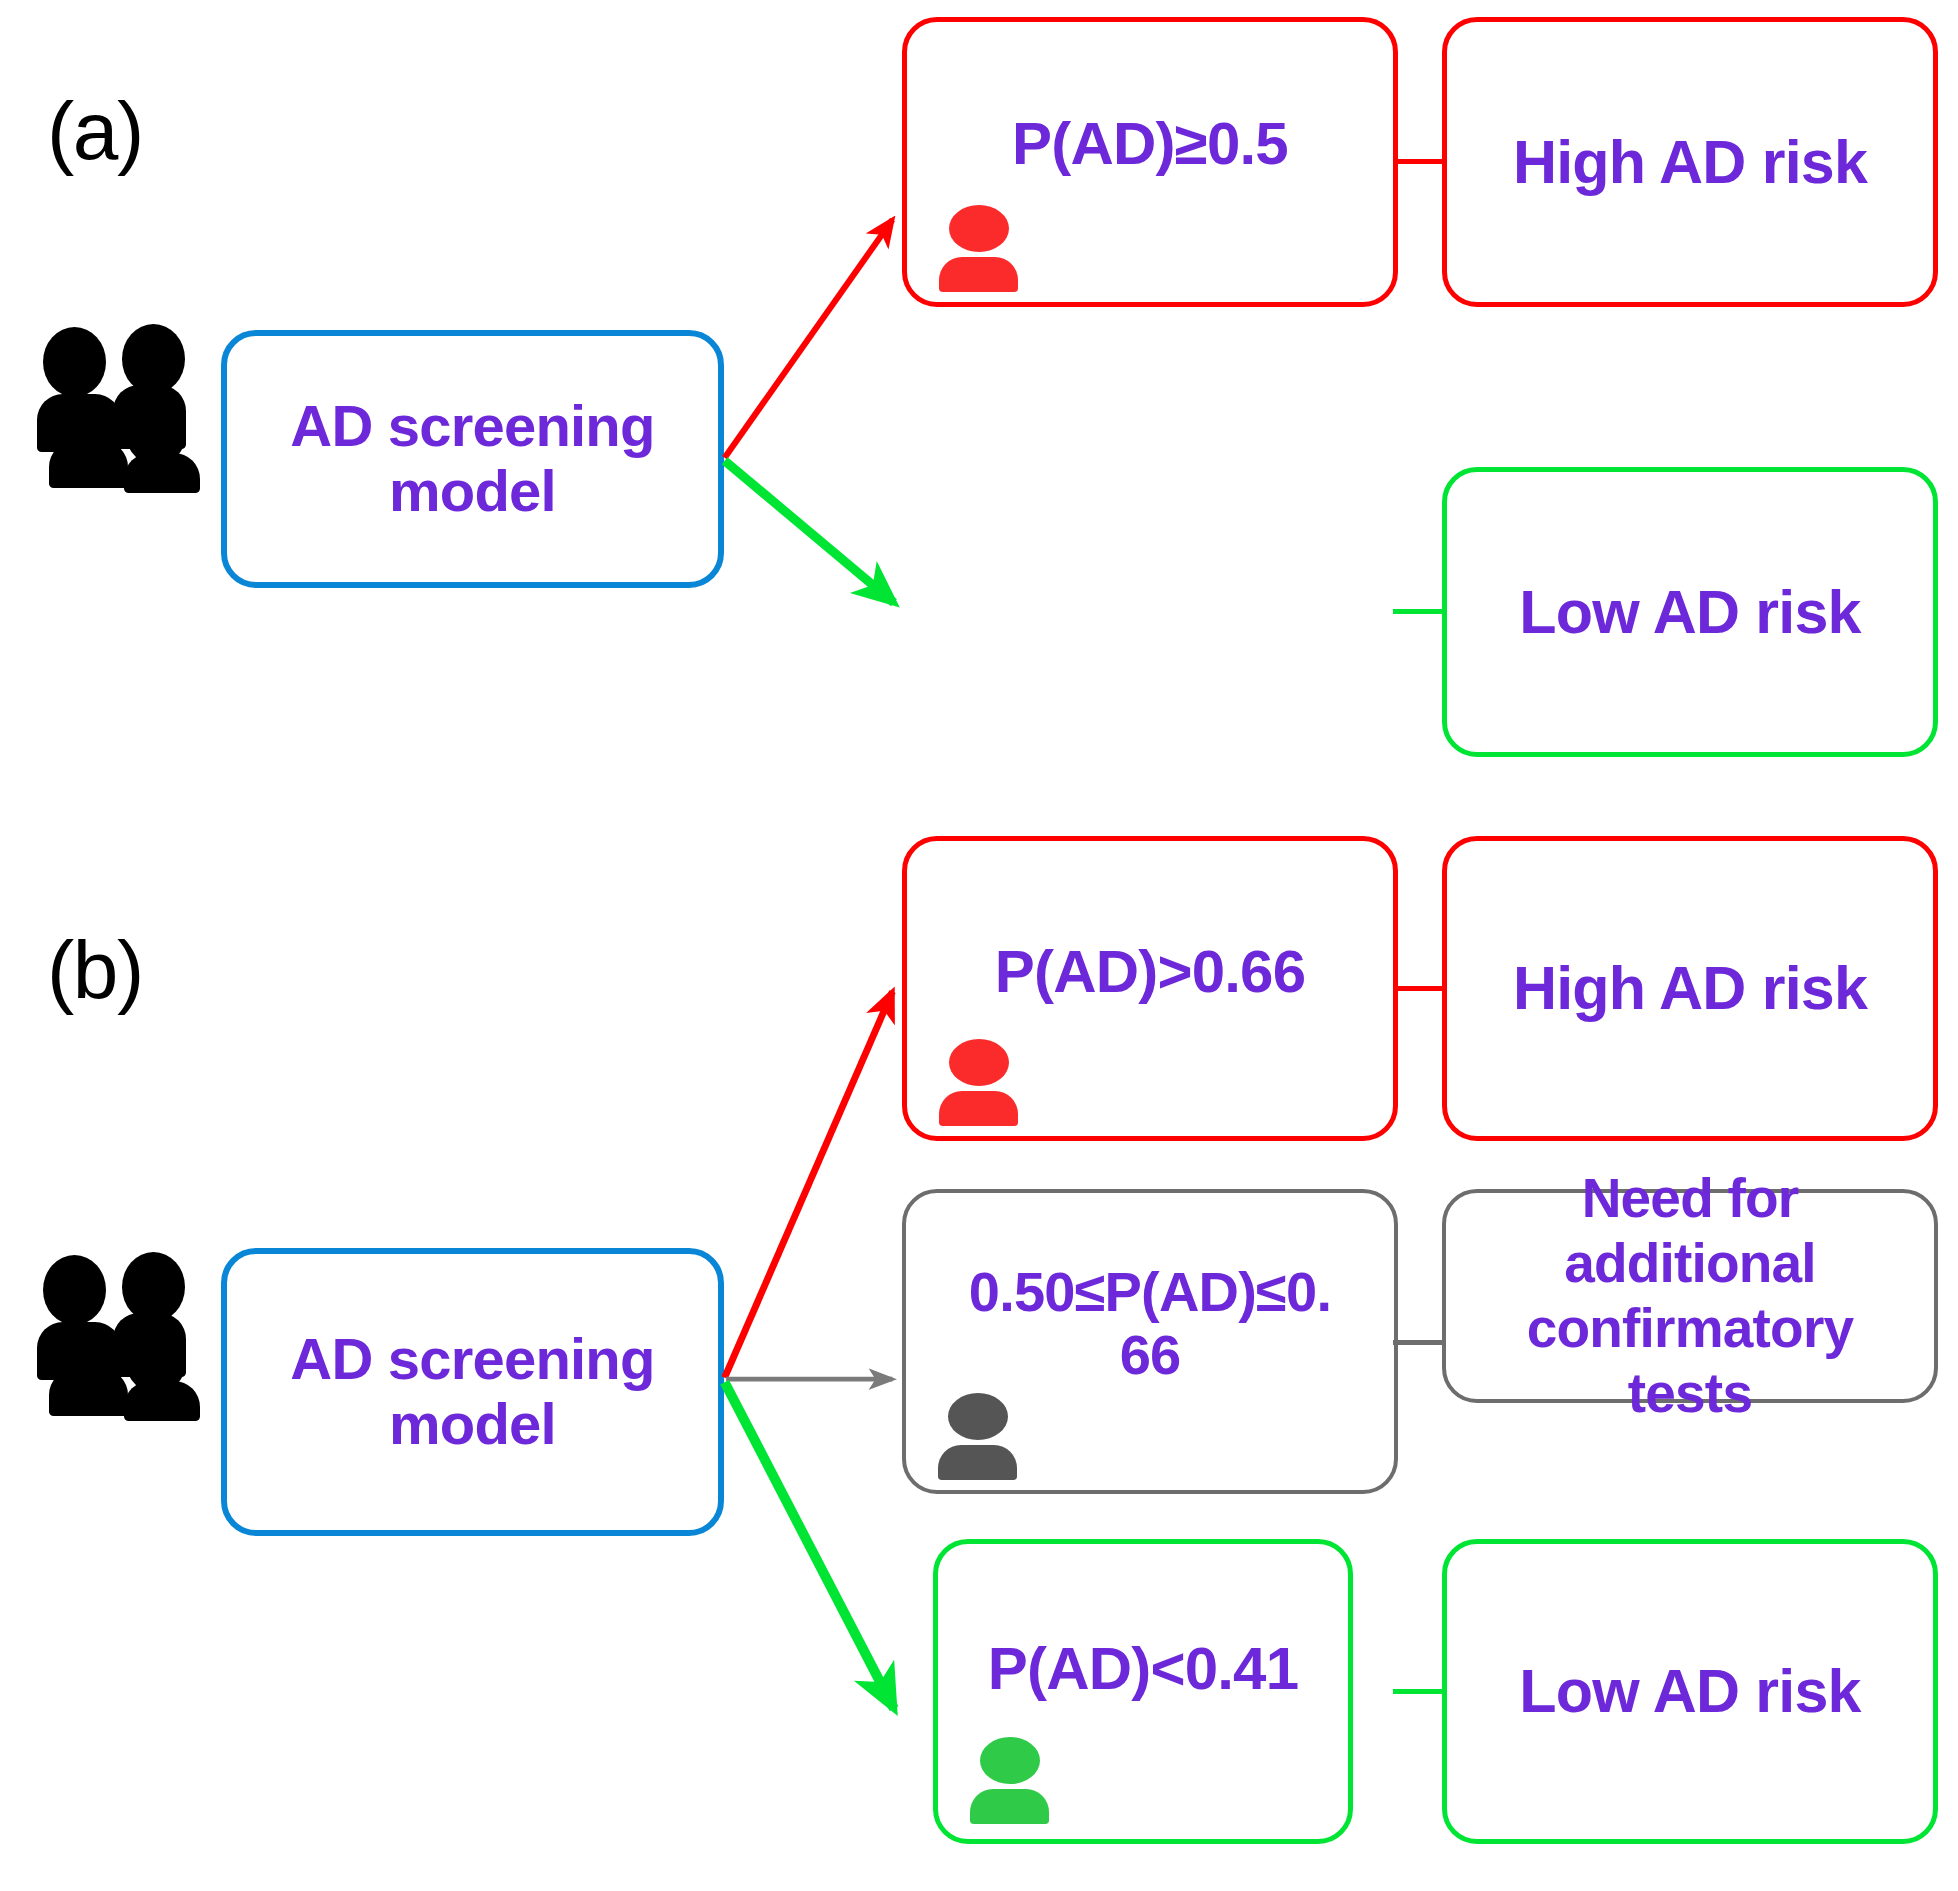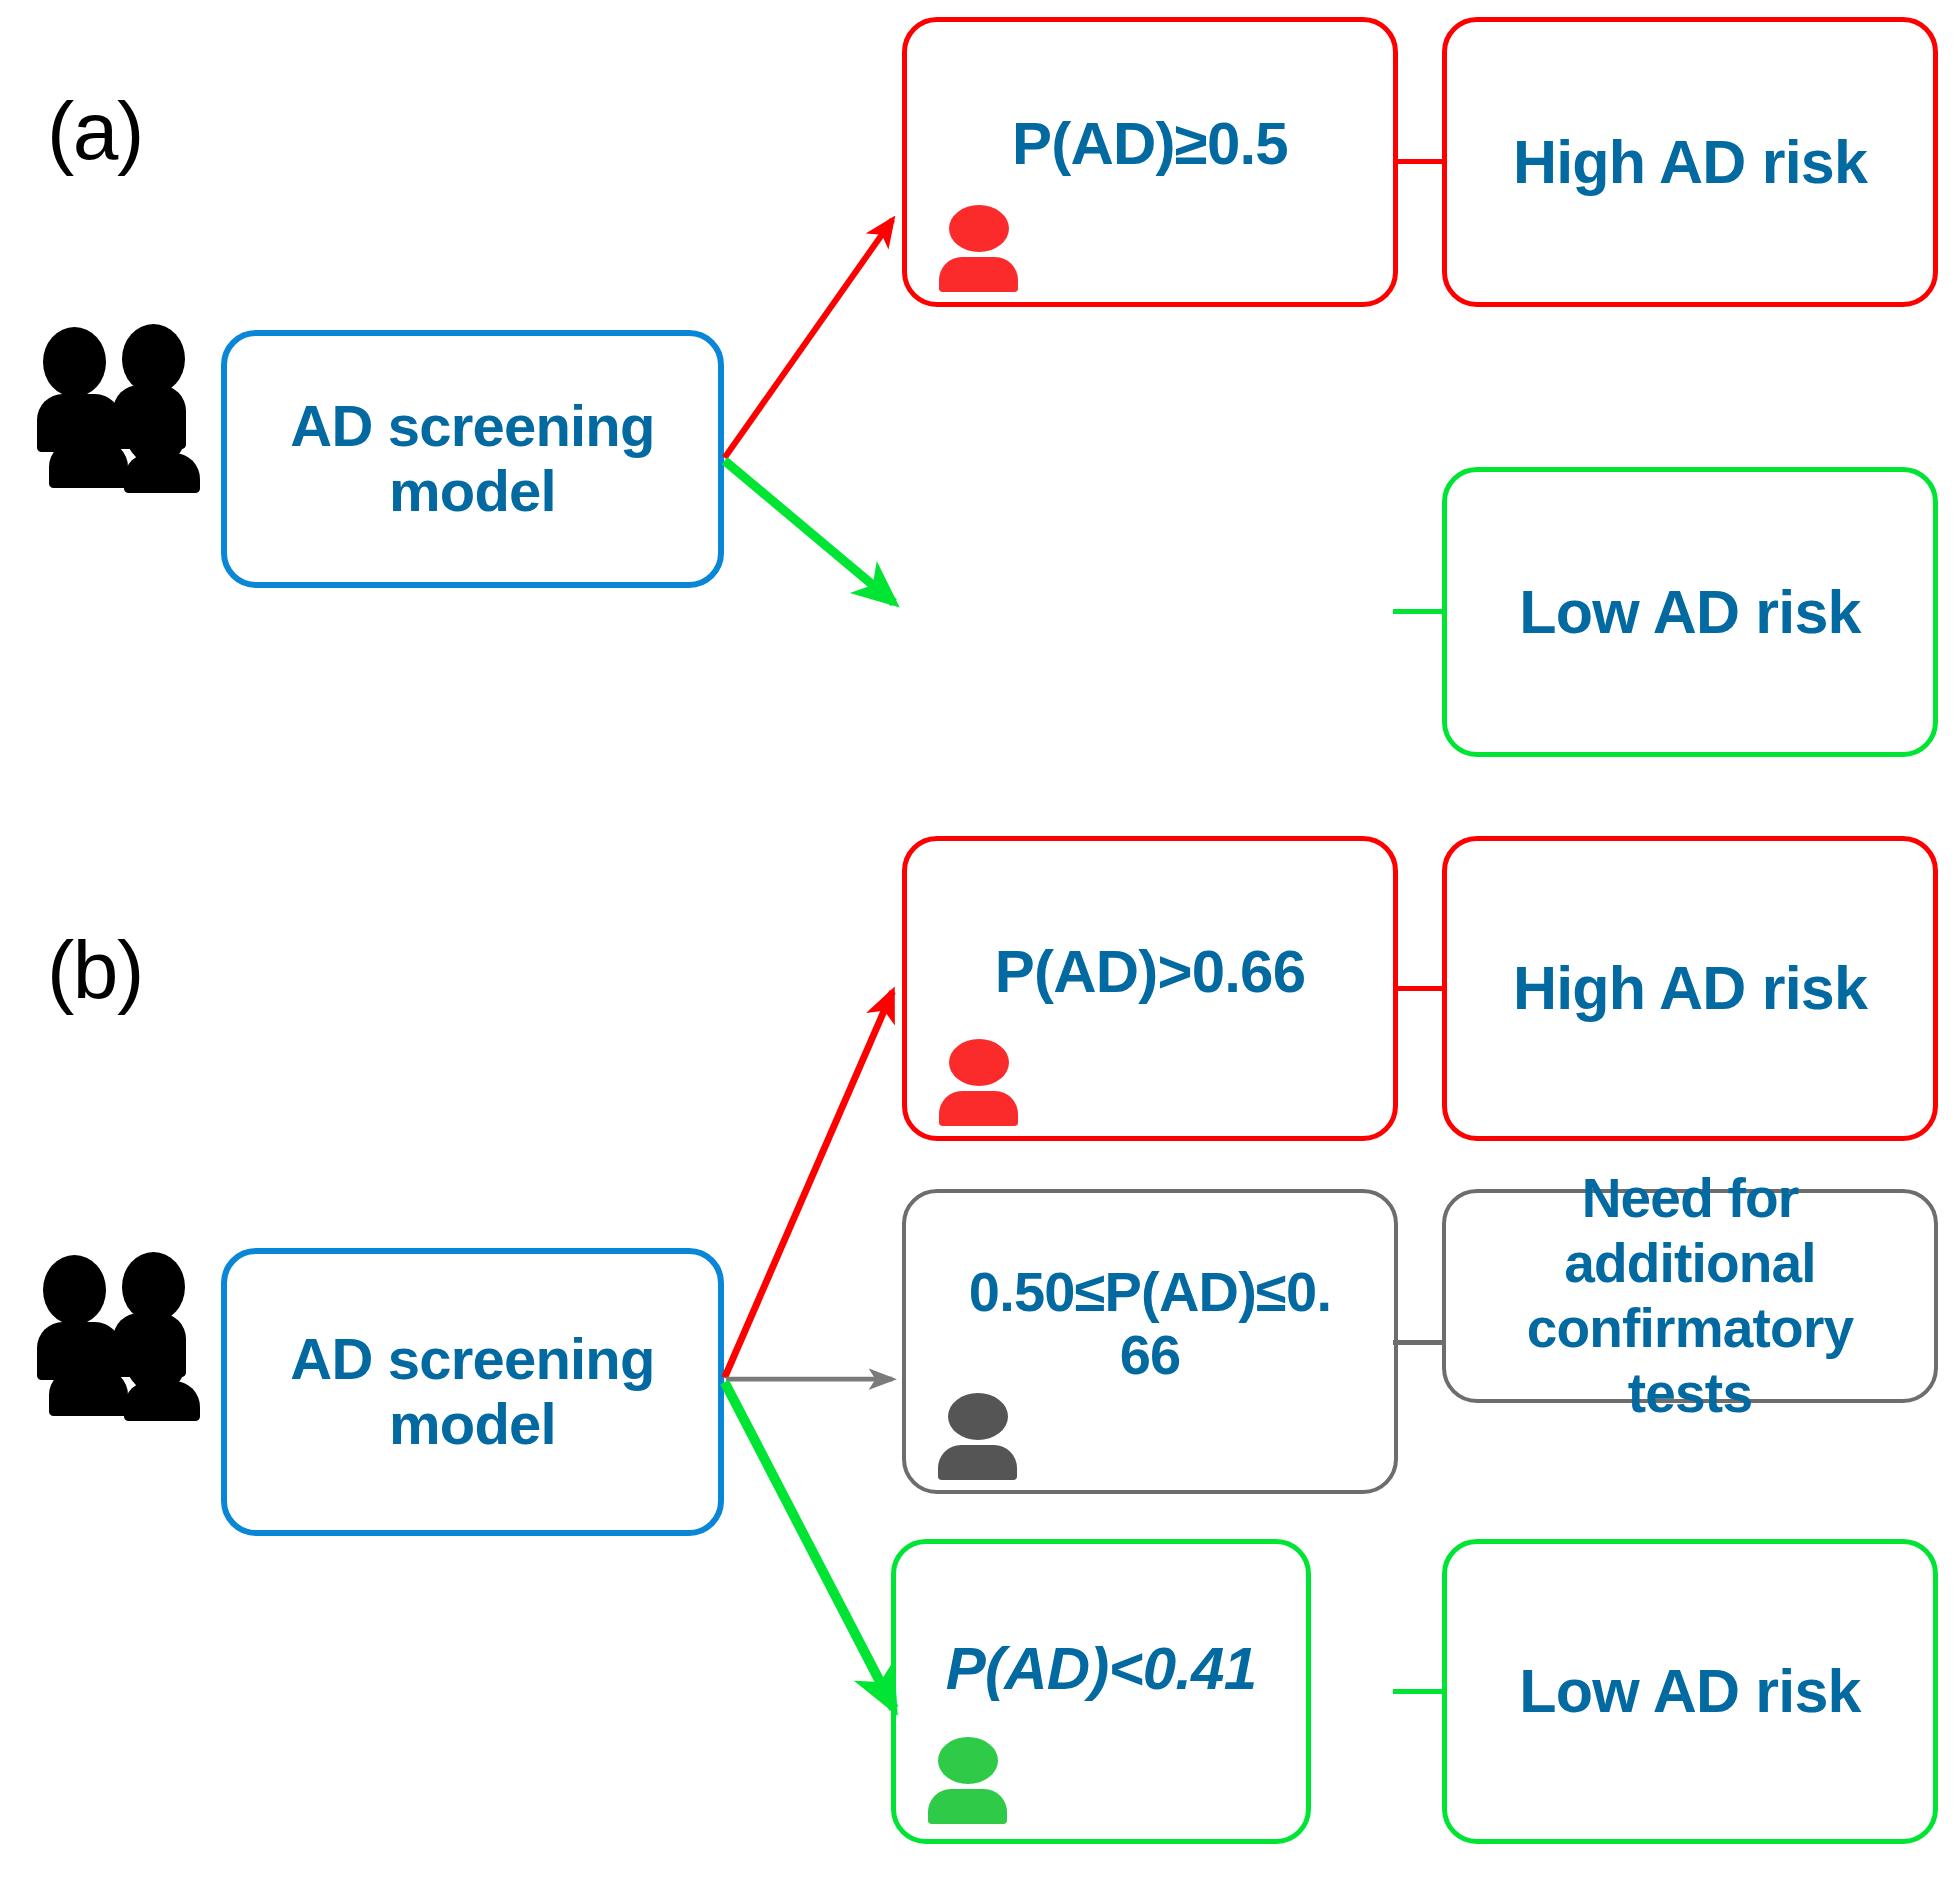--- a/index.html
+++ b/index.html
@@ -25,21 +25,21 @@
     background:#ffffff;
     border-radius:35px;
     display:flex;
     align-items:center;
     justify-content:center;
     text-align:center;
   }
   .box .box-text{
     font-family:"Liberation Sans", sans-serif;
     font-weight:700;
-    color:#0369a1;
+    color:#6d28d9;
     line-height:1.12;
     letter-spacing:-0.8px;
     padding:0 13.7px;
     white-space:pre-line;
   }
 
   .b-red   {border:5.3px solid #fe0000;}
   .b-green {border:5.3px solid #00e533;}
   .b-gray  {border:4.6px solid #6d6d6d;}
   .b-blue  {border:6.1px solid #0a86d6;}
@@ -155,21 +155,21 @@
     </div>
   </div>
   <div class="connector c-gray" style="left:1393px;top:1340px;width:53px;"></div>
   <div class="box b-gray" style="left:1442px;top:1189px;width:496px;height:214px;">
     <div class="box-text" style="font-size:55px;line-height:1.18;">Need for
 additional
 confirmatory
 tests</div>
   </div>
 
-  <div class="box b-green" style="left:891px;top:1539px;width:420px;height:305px;font-style:italic;">
+  <div class="box b-green" style="left:933px;top:1539px;width:420px;height:305px;">
     <div class="box-text" style="font-size:60px;transform:translateY(-23px);">P(AD)&lt;0.41</div>
     <div class="person p-green" style="left:32px;bottom:23px;">
       <div class="head"></div>
         <div class="body"></div>
     </div>
   </div>
   <div class="connector c-green" style="left:1393px;top:1689px;width:53px;"></div>
   <div class="box b-green" style="left:1442px;top:1539px;width:496px;height:305px;">
     <div class="box-text" style="font-size:61px;">Low AD risk</div>
   </div>

